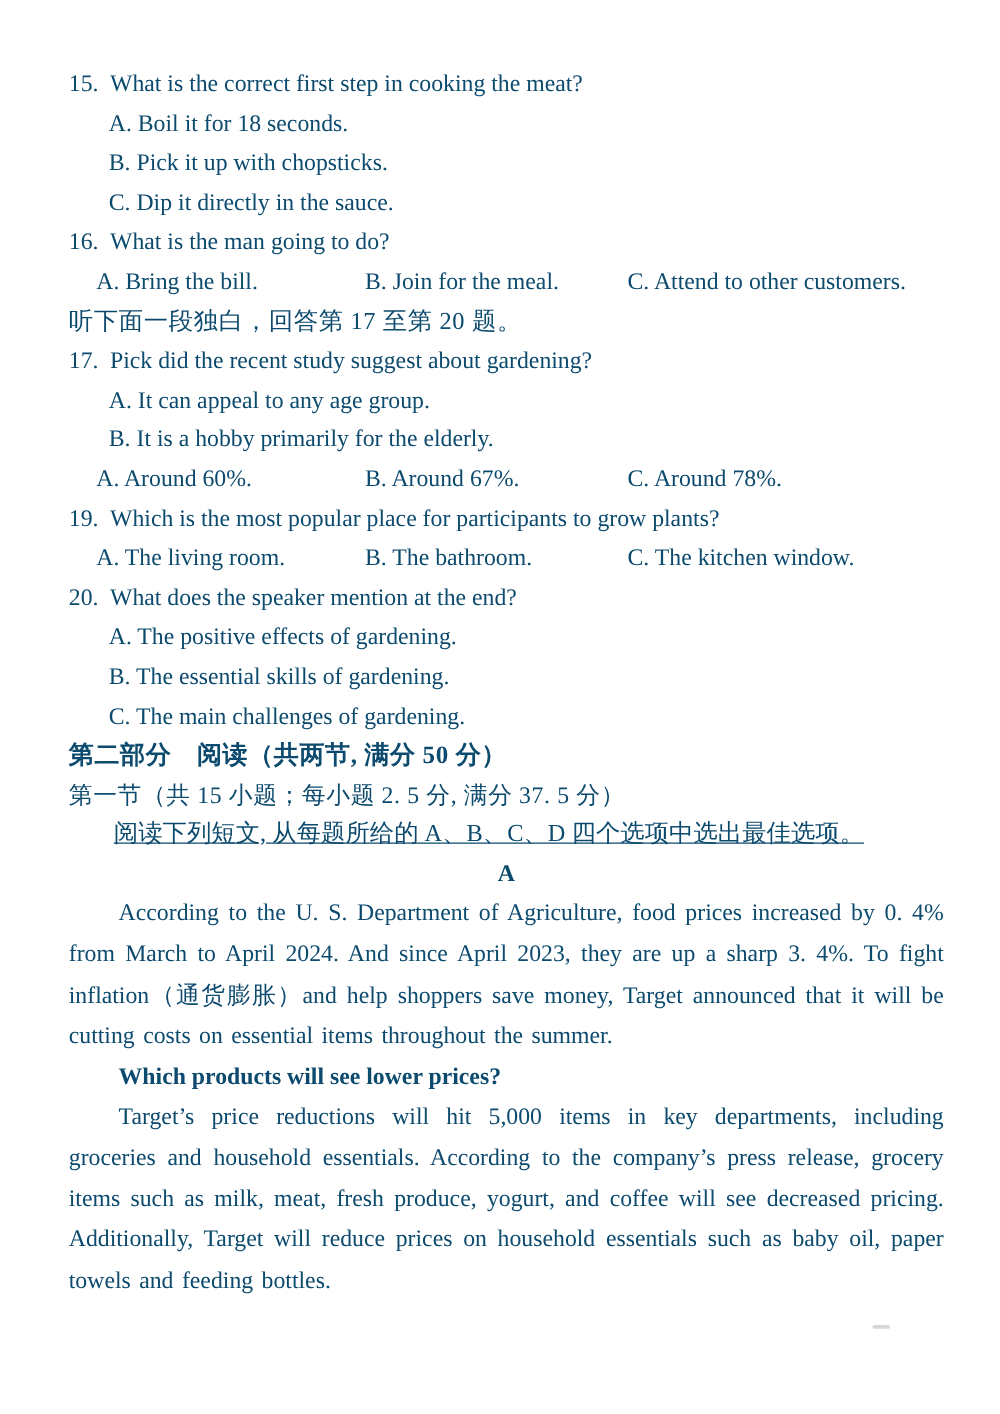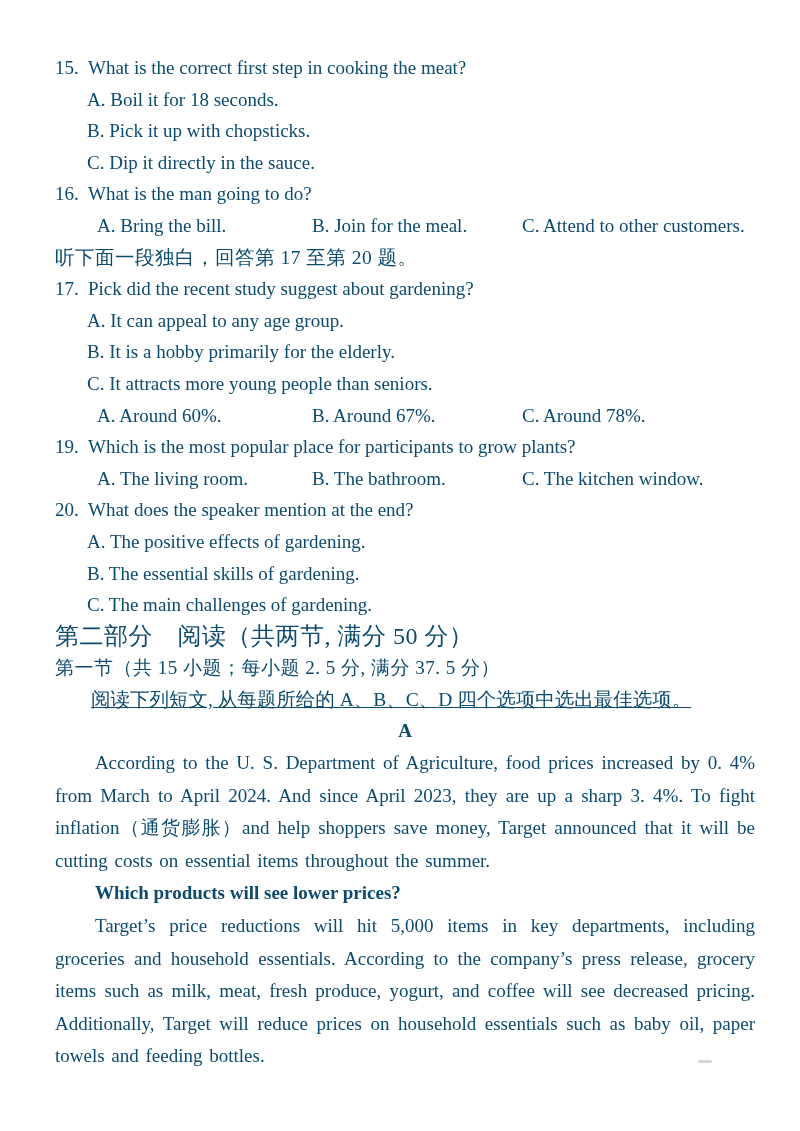--- a/index.html
+++ b/index.html
@@ -26,33 +26,33 @@
     white-space: nowrap;
   }
   .qline .qnum {
     display: inline-block;
     width: 33px;
   }
   .opt {
     margin-left: 32px;
   }
   .optrow {
-    margin-left: 42px;
+    margin-left: 22px;
     display: flex;
   }
   .optrow .oc1 { width: 215px; }
   .optrow .oc2 { width: 210px; }
   .optrow .oc3 { flex: 1; }
   .cn {
     font-size: 19.5px;
     letter-spacing: 0.5px;
   }
   .part-header {
-    font-weight: 400;
-    font-size: 24px;
+    font-weight: 700;
+    font-size: 20px;
     letter-spacing: 0.5px;
   }
   .section-header {
     font-size: 19px;
     letter-spacing: 0.5px;
   }
   .instruction {
     text-indent: 1.85em;
     font-size: 19.5px;
     text-decoration: underline;
@@ -105,21 +105,20 @@
       <span class="oc3">C. Attend to other customers.</span>
     </div>
 
     <div class="ln cn">听下面一段独白，回答第 17 至第 20 题。</div>
 
     <div class="ln qline">
       <span class="qnum">17.</span><span>Pick did the recent study suggest about gardening?</span>
     </div>
     <div class="ln opt">A. It can appeal to any age group.</div>
     <div class="ln opt">B. It is a hobby primarily for the elderly.</div>
-    <div class="ln opt">C. It attracts more young people than seniors.</div>
 
     <div class="ln optrow">
       <span class="oc1">A. Around 60%.</span>
       <span class="oc2">B. Around 67%.</span>
       <span class="oc3">C. Around 78%.</span>
     </div>
 
     <div class="ln qline">
       <span class="qnum">19.</span><span>Which is the most popular place for participants to grow plants?</span>
     </div>

